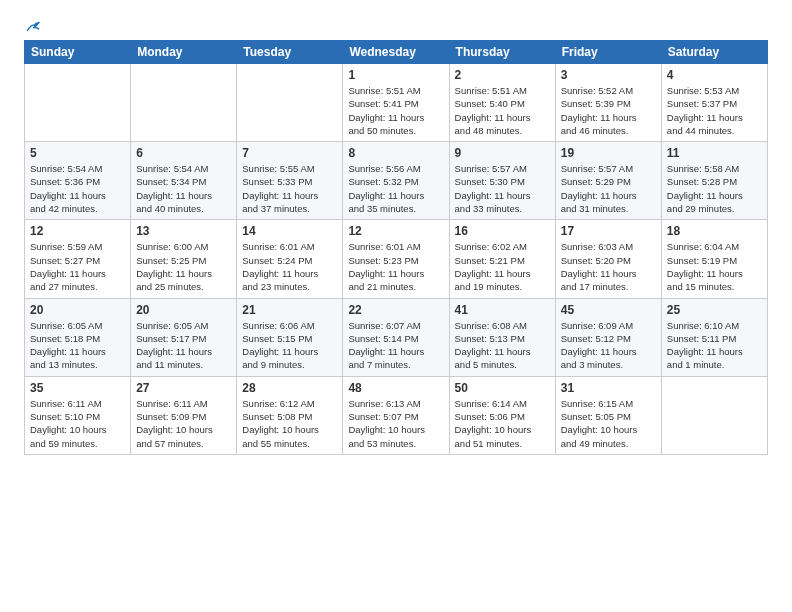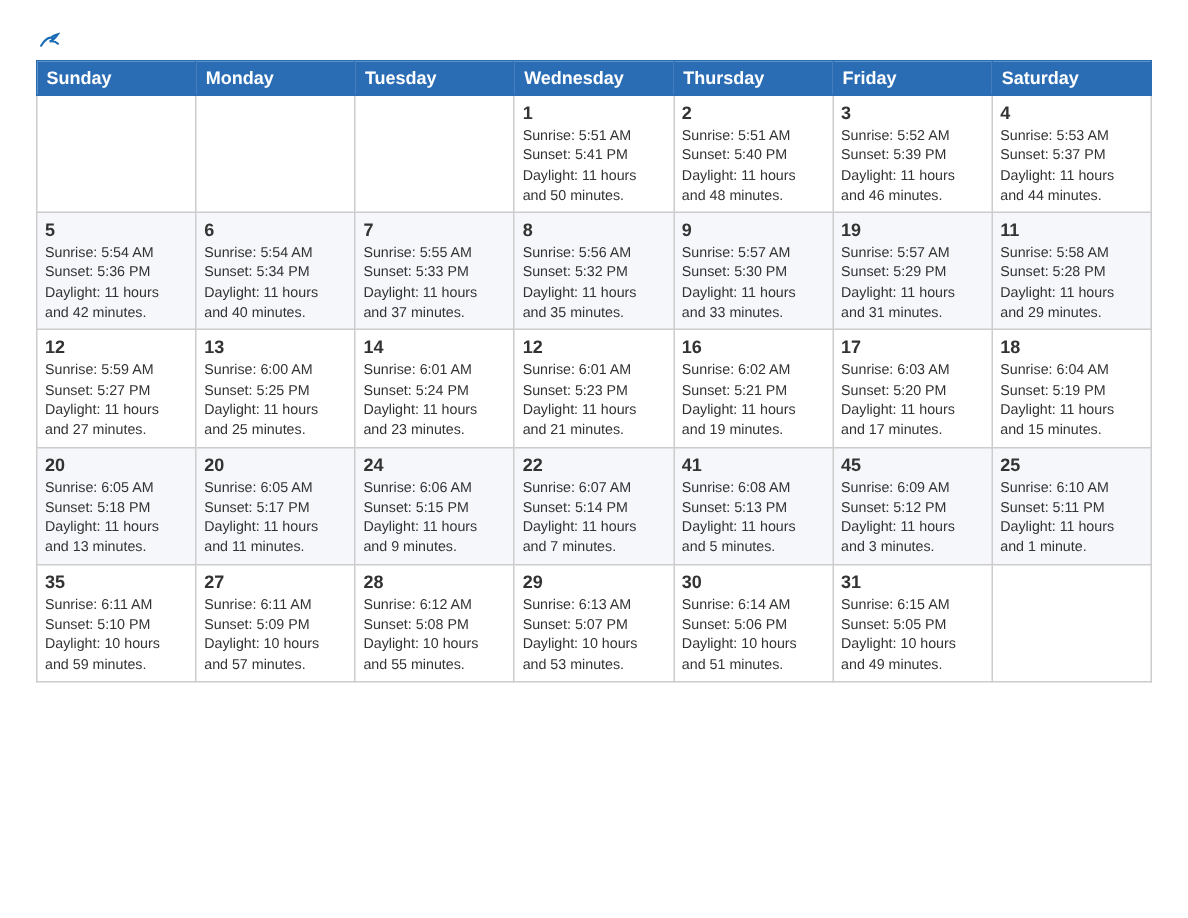--- a/index.html
+++ b/index.html
@@ -209,21 +209,21 @@
       <tr>
         <td>
           <span class="day-number">20</span>
           <div class="cell-text">Sunrise: 6:05 AM<br>Sunset: 5:18 PM<br>Daylight: 11 hours<br>and 13 minutes.</div>
         </td>
         <td>
           <span class="day-number">20</span>
           <div class="cell-text">Sunrise: 6:05 AM<br>Sunset: 5:17 PM<br>Daylight: 11 hours<br>and 11 minutes.</div>
         </td>
         <td>
-          <span class="day-number">24</span>
+          <span class="day-number">21</span>
           <div class="cell-text">Sunrise: 6:06 AM<br>Sunset: 5:15 PM<br>Daylight: 11 hours<br>and 9 minutes.</div>
         </td>
         <td>
           <span class="day-number">22</span>
           <div class="cell-text">Sunrise: 6:07 AM<br>Sunset: 5:14 PM<br>Daylight: 11 hours<br>and 7 minutes.</div>
         </td>
         <td>
           <span class="day-number">41</span>
           <div class="cell-text">Sunrise: 6:08 AM<br>Sunset: 5:13 PM<br>Daylight: 11 hours<br>and 5 minutes.</div>
         </td>
@@ -243,25 +243,25 @@
         </td>
         <td>
           <span class="day-number">27</span>
           <div class="cell-text">Sunrise: 6:11 AM<br>Sunset: 5:09 PM<br>Daylight: 10 hours<br>and 57 minutes.</div>
         </td>
         <td>
           <span class="day-number">28</span>
           <div class="cell-text">Sunrise: 6:12 AM<br>Sunset: 5:08 PM<br>Daylight: 10 hours<br>and 55 minutes.</div>
         </td>
         <td>
-          <span class="day-number">29</span>
+          <span class="day-number">48</span>
           <div class="cell-text">Sunrise: 6:13 AM<br>Sunset: 5:07 PM<br>Daylight: 10 hours<br>and 53 minutes.</div>
         </td>
         <td>
-          <span class="day-number">30</span>
+          <span class="day-number">50</span>
           <div class="cell-text">Sunrise: 6:14 AM<br>Sunset: 5:06 PM<br>Daylight: 10 hours<br>and 51 minutes.</div>
         </td>
         <td>
           <span class="day-number">31</span>
           <div class="cell-text">Sunrise: 6:15 AM<br>Sunset: 5:05 PM<br>Daylight: 10 hours<br>and 49 minutes.</div>
         </td>
         <td class="empty-cell"></td>
       </tr>
     </tbody>
 </table>

